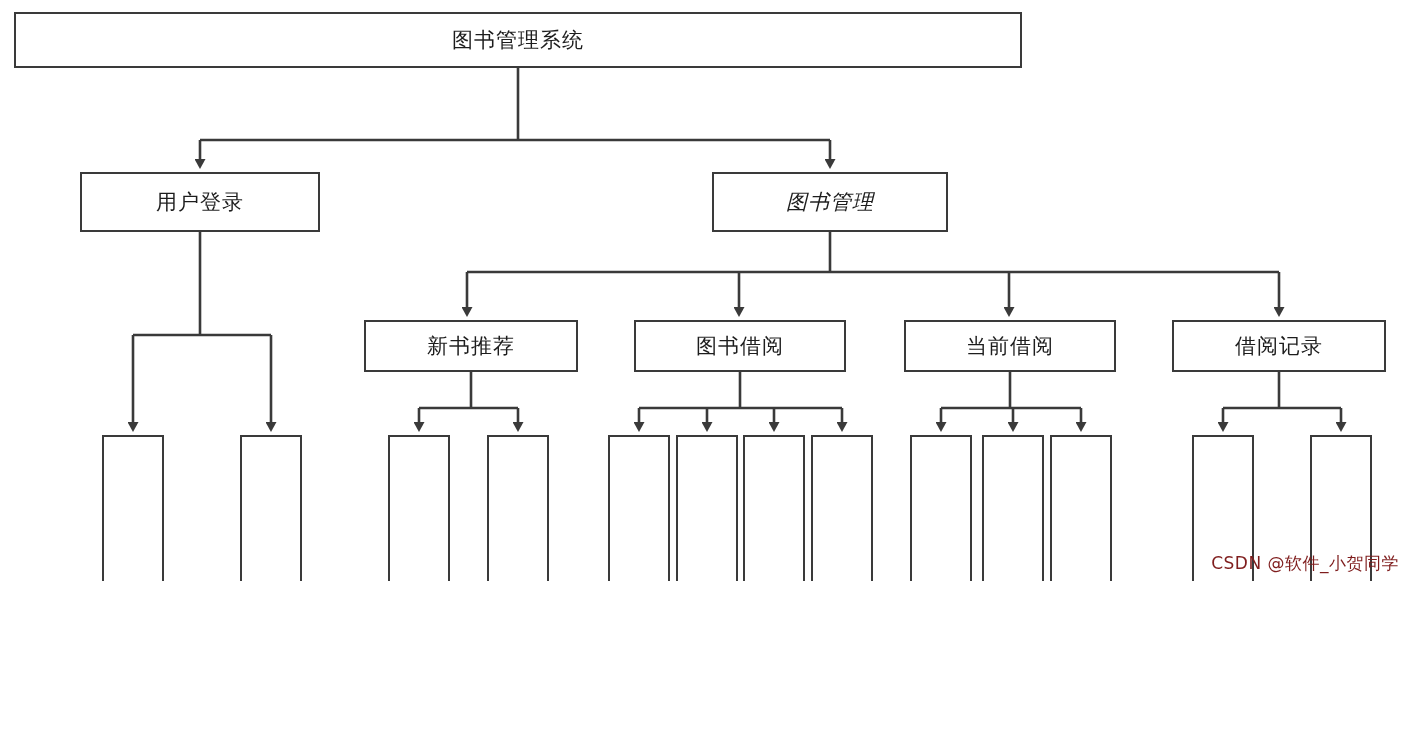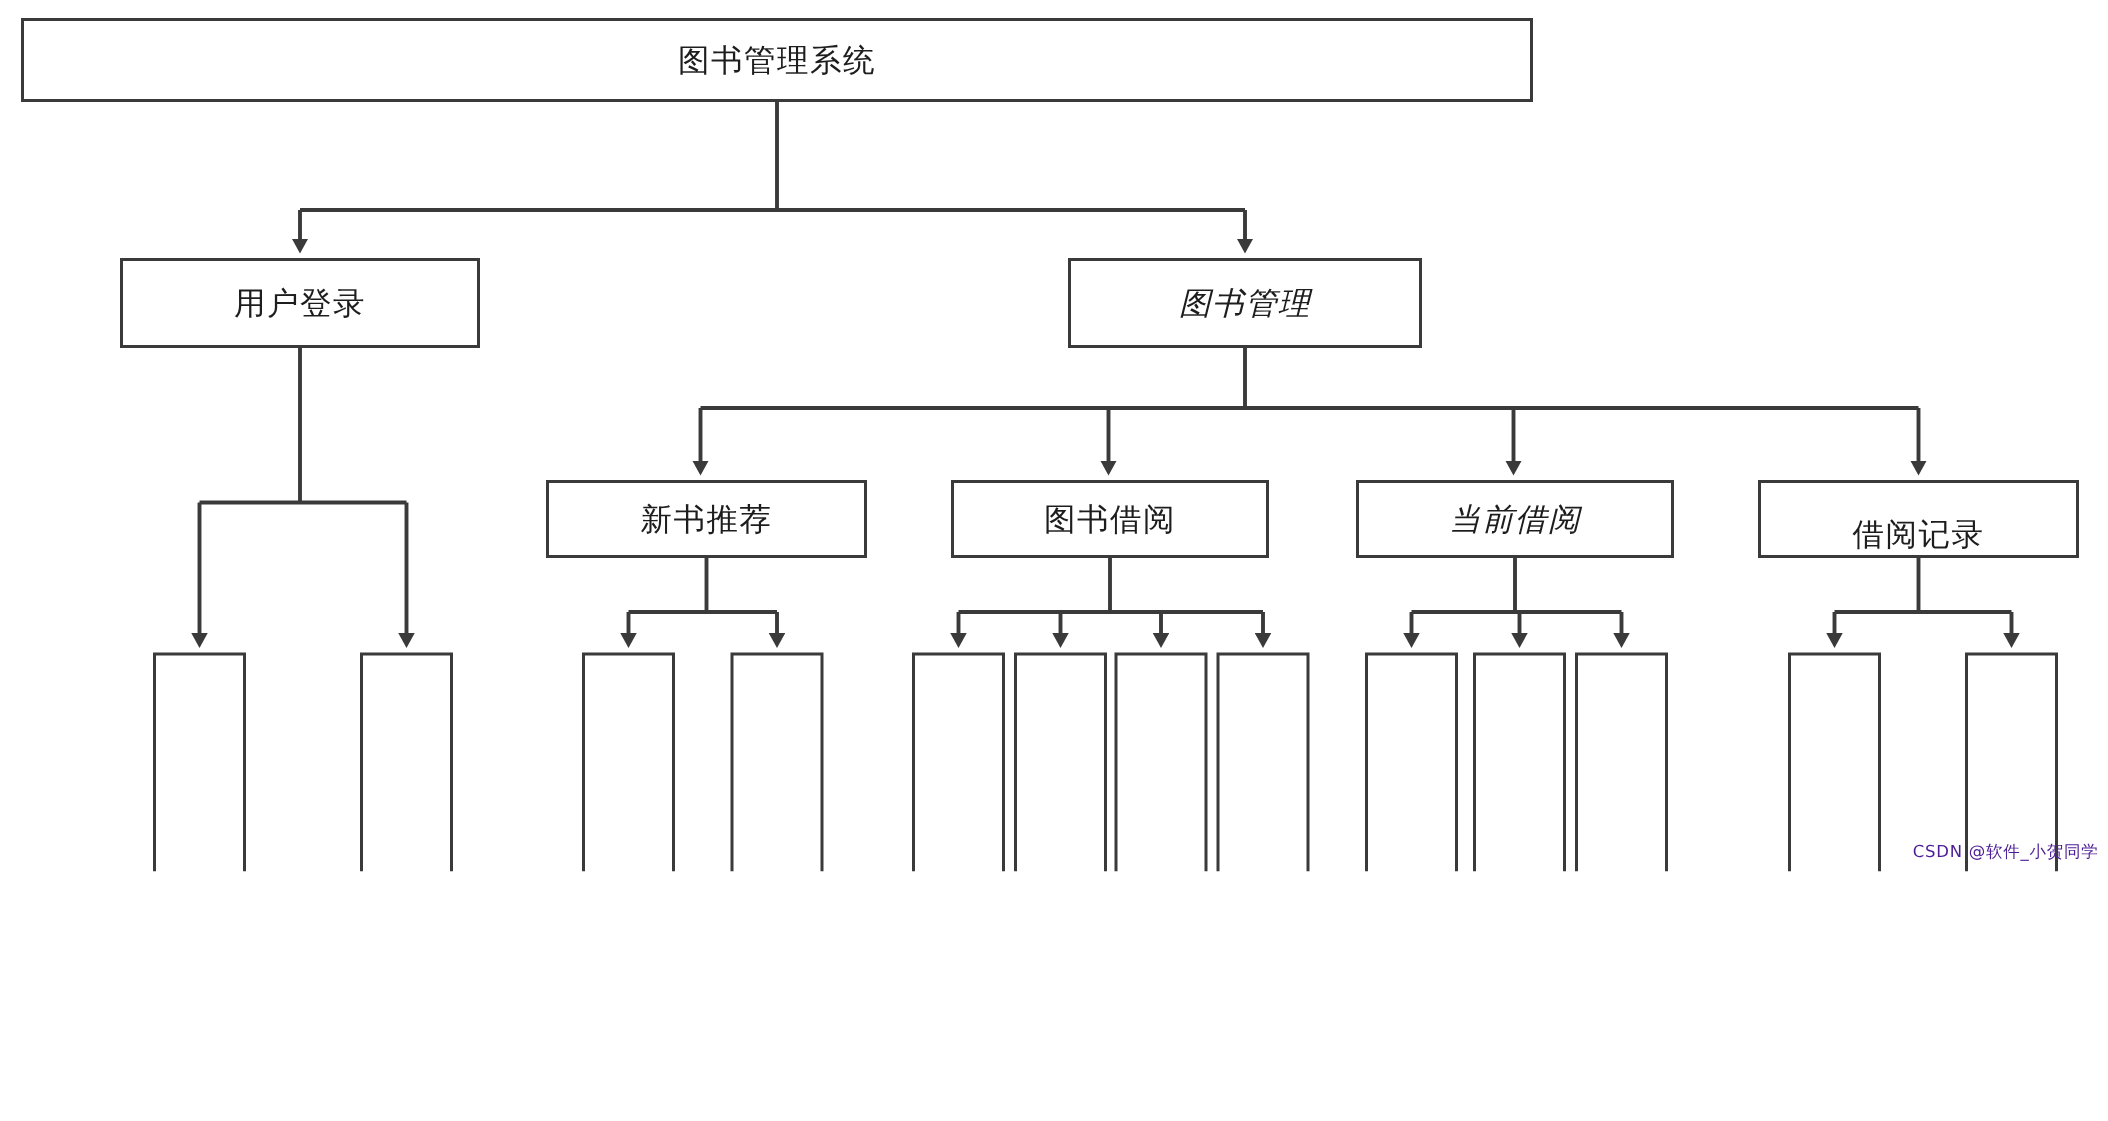--- a/index.html
+++ b/index.html
@@ -53,22 +53,22 @@
     left: 0;
     top: 0;
     width: 1405px;
     height: 747px;
     pointer-events: none;
   }
   .watermark {
     position: absolute;
     right: 6px;
     bottom: 6px;
-    font-size: 11px;
-    color: #4c1d95;
+    font-size: 17px;
+    color: #7f1d1d;
     white-space: nowrap;
     letter-spacing: 0.5px;
   }
 </style>
 </head>
 <body>
 
 <div id="canvas">
 
   <svg class="wires" viewBox="0 0 1405 747" xmlns="http://www.w3.org/2000/svg">
@@ -131,24 +131,24 @@
   <div class="node horiz" style="left:712px; top:172px; width:236px; height:60px;font-style:italic;">
     <span class="lbl">图书管理</span>
   </div>
 
   <div class="node horiz" style="left:634px; top:320px; width:212px; height:52px;">
     <span class="lbl">图书借阅</span>
   </div>
   <div class="node horiz" style="left:364px; top:320px; width:214px; height:52px;">
     <span class="lbl">新书推荐</span>
   </div>
-  <div class="node horiz" style="left:904px; top:320px; width:212px; height:52px;font-style:italic;">
+  <div class="node horiz" style="left:904px; top:320px; width:212px; height:52px;">
     <span class="lbl">当前借阅</span>
   </div>
-  <div class="node horiz" style="left:1172px; top:320px; width:214px; height:52px;align-items:flex-end;">
+  <div class="node horiz" style="left:1172px; top:320px; width:214px; height:52px;">
     <span class="lbl">借阅记录</span>
   </div>
 
   <div class="node vert" style="left:102px; top:435px; width:62px; height:300px;">
     <span class="lbl">用户登录</span>
   </div>
   <div class="node vert" style="left:240px; top:435px; width:62px; height:300px;">
     <span class="lbl">注销登录</span>
   </div>
 

